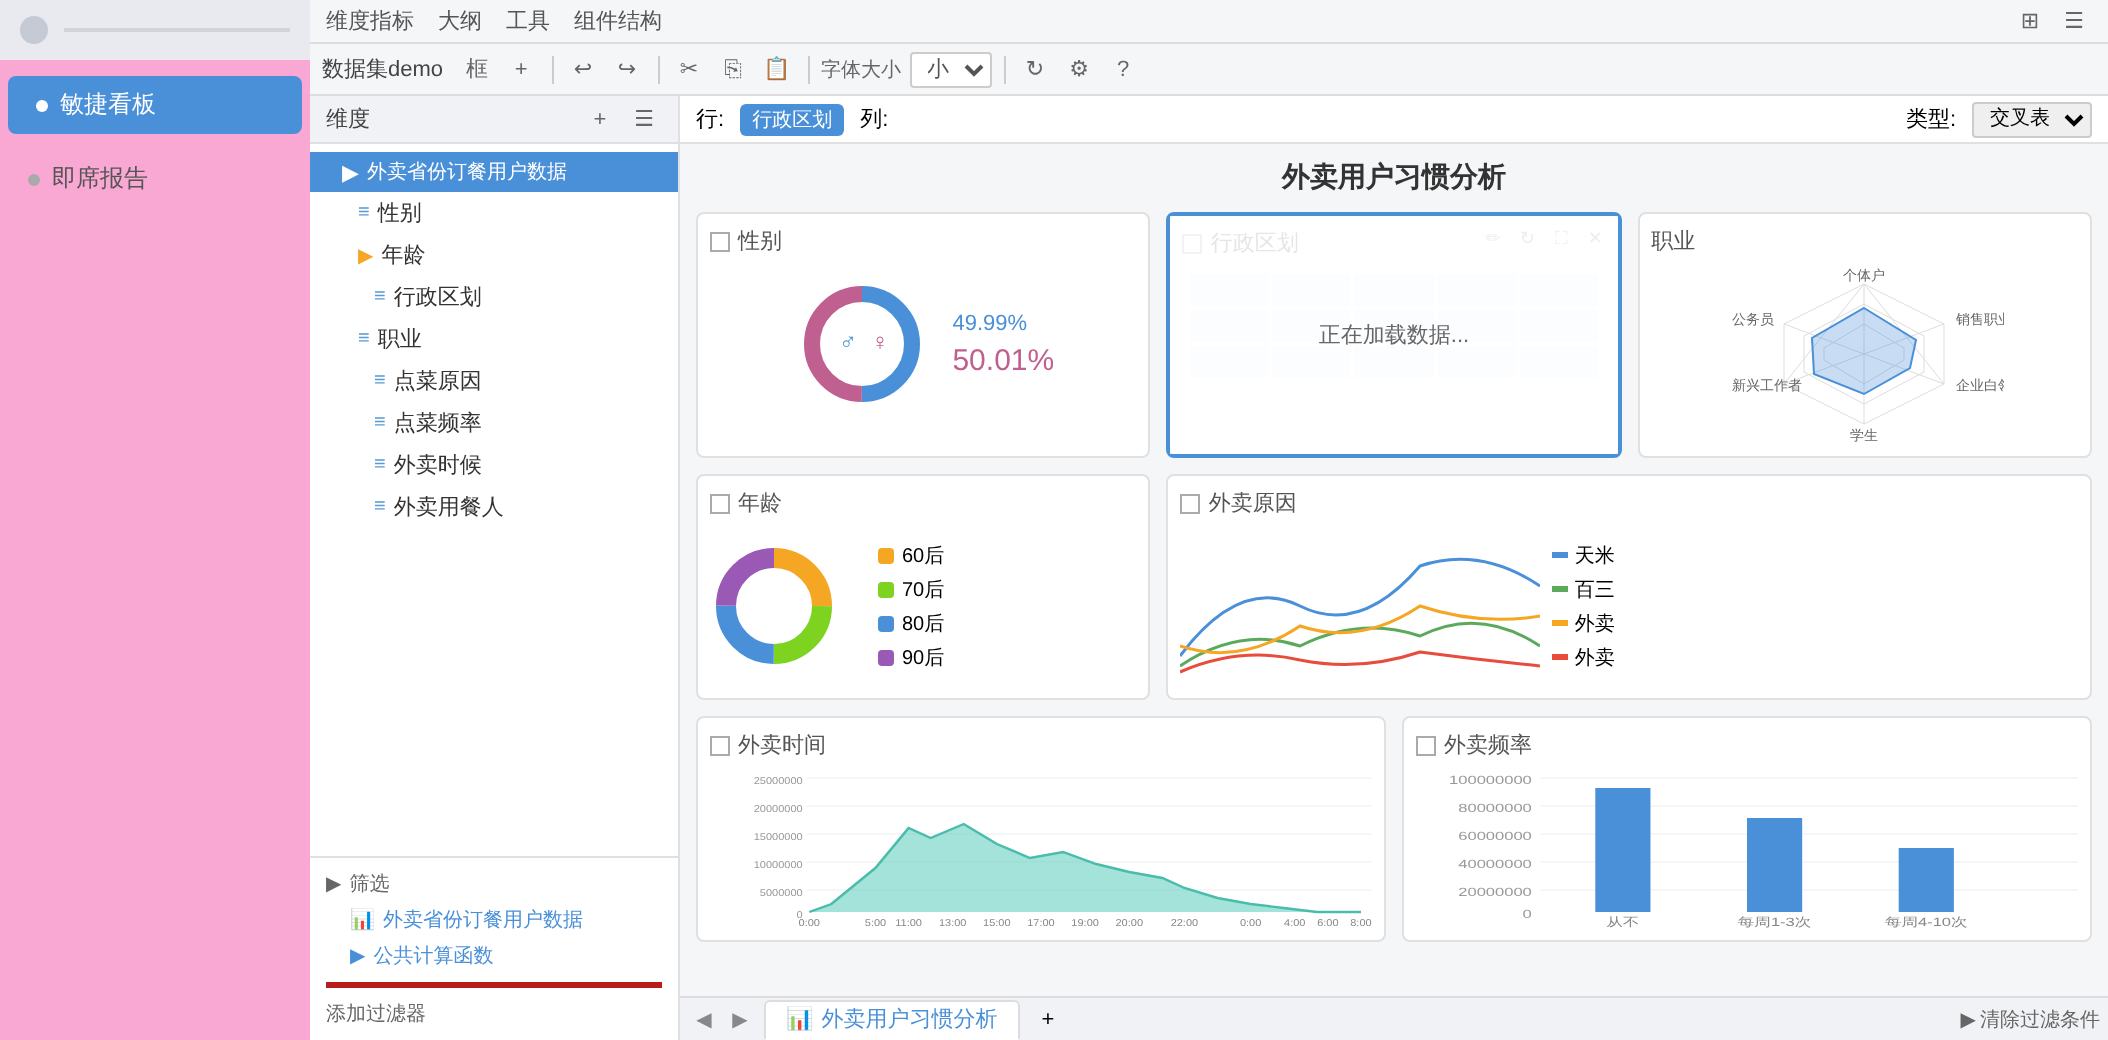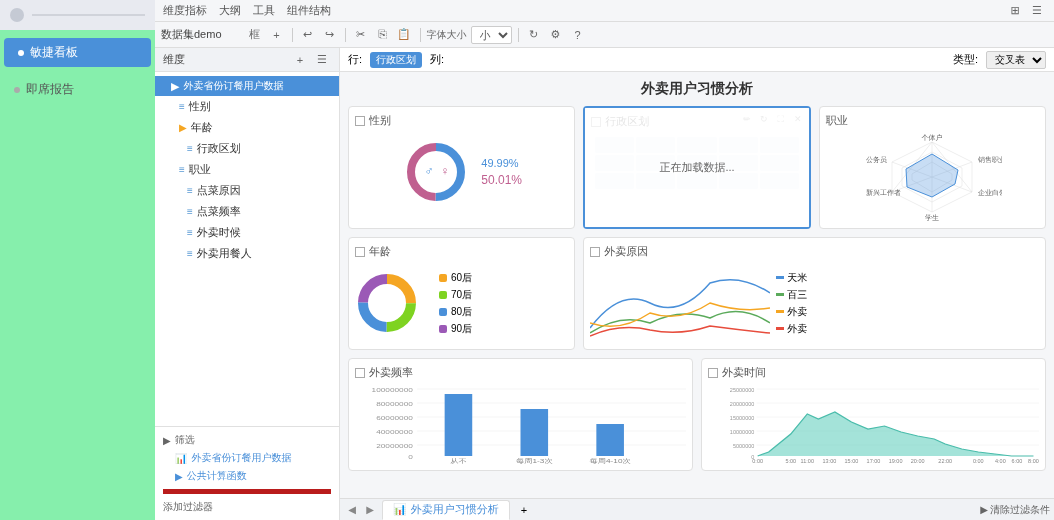--- a/index.html
+++ b/index.html
@@ -1,21 +1,21 @@
 <!DOCTYPE html>
 <html><head>
   <meta charset="utf-8">
   <style>
     * { margin: 0; padding: 0; box-sizing: border-box; }
     body { width: 1054px; height: 520px; background: #f0f2f5; font-family: 'Microsoft YaHei', Arial, sans-serif; font-size: 12px; overflow: hidden; display: flex; }
 
     
     .left-sidebar {
       width: 155px;
-      background: #86efac;
+      background: #f9a8d4;
       height: 520px;
       display: flex;
       flex-direction: column;
       box-shadow: 2px 0 4px rgba(0,0,0,0.08);
     }
     .left-top-bar {
       height: 30px;
       background: #e8eaf0;
       display: flex;
       align-items: center;
@@ -422,21 +422,21 @@
     <span>大纲</span>
     <span>工具</span>
     <span>组件结构</span>
     <div style="margin-left:auto;display:flex;gap:4px;">
       <div class="toolbar-btn">⊞</div>
       <div class="toolbar-btn">☰</div>
     </div>
   </div>
 
   <div class="toolbar">
-    <span style="font-size:11px;color:#444;margin-right:20px;">数据集demo</span>
+    <span style="font-size:11px;color:#444;margin-right:4px;">数据集demo</span>
     <div class="toolbar-btn">框</div>
     <div class="toolbar-btn">+</div>
     <div class="toolbar-separator"></div>
     <div class="toolbar-btn">↩</div>
     <div class="toolbar-btn">↪</div>
     <div class="toolbar-separator"></div>
     <div class="toolbar-btn">✂</div>
     <div class="toolbar-btn">⎘</div>
     <div class="toolbar-btn">📋</div>
     <div class="toolbar-separator"></div>
@@ -504,21 +504,21 @@
           <span>筛选</span>
         </div>
         <div class="panel-bottom-item selected" style="padding-left:12px;">
           <span>📊</span>
           <span style="font-size:10px;">外卖省份订餐用户数据</span>
         </div>
         <div class="panel-bottom-item selected" style="padding-left:12px;">
           <span>▶</span>
           <span style="font-size:10px;">公共计算函数</span>
         </div>
-        <div style="border-top:5px solid #b91c1c;margin-top:4px;padding-top:4px;font-family:Liberation Serif, serif;">
+        <div style="border-top:3px solid #b91c1c;margin-top:4px;padding-top:4px;font-family:Liberation Serif, serif;">
           <div class="panel-bottom-item">
             <span>添加过滤器</span>
           </div>
         </div>
       </div>
     </div>
 
     <div class="dashboard-area">
 
       <div class="row-filter-bar">
@@ -549,21 +549,21 @@
                     <circle cx="35" cy="35" r="25" fill="none" stroke="#4a90d9" stroke-width="8" stroke-dasharray="78.5 78.5" stroke-dashoffset="0" transform="rotate(-90 35 35)"></circle>
 
                     <circle cx="35" cy="35" r="25" fill="none" stroke="#c06090" stroke-width="8" stroke-dasharray="78.5 78.5" stroke-dashoffset="-78.5" transform="rotate(-90 35 35)"></circle>
 
                     <text x="28" y="38" text-anchor="middle" font-size="12" fill="#4a90d9">♂</text>
                     <text x="44" y="38" text-anchor="middle" font-size="12" fill="#c06090">♀</text>
                   </svg>
                 </div>
                 <div>
                   <div style="color:#4a90d9;font-size:11px;margin-bottom:4px;">49.99%</div>
-                  <div style="color:#c06090;font-size:12px;">50.01%</div>
+                  <div style="color:#c06090;font-size:15px;">50.01%</div>
                 </div>
               </div>
             </div>
           </div>
 
           <div class="chart-card admin-card">
             <div class="chart-card-title">
               <span class="chart-card-title-check"></span>
               <span>行政区划</span>
               <div class="admin-card-actions">
@@ -689,52 +689,20 @@
                 <div class="curve-legend-item">
                   <div class="curve-dot" style="background:#e74c3c;height:3px;"></div>
                   <span>外卖</span>
                 </div>
               </div>
             </div>
           </div>
         </div>
 
         <div class="charts-row2">
-
-          <div class="chart-card">
-            <div class="chart-card-title">
-              <span class="chart-card-title-check"></span>
-              <span>外卖频率</span>
-            </div>
-            <div class="bar-chart-area">
-              <svg width="100%" height="80" viewBox="0 0 240 80" preserveAspectRatio="none">
-
-                <text x="42" y="8" font-size="6" fill="#999" text-anchor="end">100000000</text>
-                <text x="42" y="22" font-size="6" fill="#999" text-anchor="end">80000000</text>
-                <text x="42" y="36" font-size="6" fill="#999" text-anchor="end">60000000</text>
-                <text x="42" y="50" font-size="6" fill="#999" text-anchor="end">40000000</text>
-                <text x="42" y="64" font-size="6" fill="#999" text-anchor="end">20000000</text>
-                <text x="42" y="75" font-size="6" fill="#999" text-anchor="end">0</text>
-
-                <line x1="45" y1="5" x2="240" y2="5" stroke="#eee" stroke-width="0.5"></line>
-                <line x1="45" y1="19" x2="240" y2="19" stroke="#eee" stroke-width="0.5"></line>
-                <line x1="45" y1="33" x2="240" y2="33" stroke="#eee" stroke-width="0.5"></line>
-                <line x1="45" y1="47" x2="240" y2="47" stroke="#eee" stroke-width="0.5"></line>
-                <line x1="45" y1="61" x2="240" y2="61" stroke="#eee" stroke-width="0.5"></line>
-
-                <rect x="65" y="10" width="20" height="62" fill="#4a90d9"></rect>
-                <rect x="120" y="25" width="20" height="47" fill="#4a90d9"></rect>
-                <rect x="175" y="40" width="20" height="32" fill="#4a90d9"></rect>
-
-                <text x="75" y="79" font-size="6" fill="#888" text-anchor="middle">从不</text>
-                <text x="130" y="79" font-size="6" fill="#888" text-anchor="middle">每周1-3次</text>
-                <text x="185" y="79" font-size="6" fill="#888" text-anchor="middle">每周4-10次</text>
-              </svg>
-            </div>
-          </div>
 
           <div class="chart-card">
             <div class="chart-card-title">
               <span class="chart-card-title-check"></span>
               <span>外卖时间</span>
             </div>
             <div class="area-chart-area">
               <svg width="100%" height="80" viewBox="0 0 300 80" preserveAspectRatio="none">
 
                 <text x="42" y="8" font-size="5" fill="#999" text-anchor="end">25000000</text>
@@ -762,20 +730,52 @@
                 <text x="170" y="79" font-size="5" fill="#888" text-anchor="middle">19:00</text>
                 <text x="190" y="79" font-size="5" fill="#888" text-anchor="middle">20:00</text>
                 <text x="215" y="79" font-size="5" fill="#888" text-anchor="middle">22:00</text>
                 <text x="245" y="79" font-size="5" fill="#888" text-anchor="middle">0:00</text>
                 <text x="265" y="79" font-size="5" fill="#888" text-anchor="middle">4:00</text>
                 <text x="280" y="79" font-size="5" fill="#888" text-anchor="middle">6:00</text>
                 <text x="295" y="79" font-size="5" fill="#888" text-anchor="middle">8:00</text>
               </svg>
             </div>
           </div>
+
+          <div class="chart-card">
+            <div class="chart-card-title">
+              <span class="chart-card-title-check"></span>
+              <span>外卖频率</span>
+            </div>
+            <div class="bar-chart-area">
+              <svg width="100%" height="80" viewBox="0 0 240 80" preserveAspectRatio="none">
+
+                <text x="42" y="8" font-size="6" fill="#999" text-anchor="end">100000000</text>
+                <text x="42" y="22" font-size="6" fill="#999" text-anchor="end">80000000</text>
+                <text x="42" y="36" font-size="6" fill="#999" text-anchor="end">60000000</text>
+                <text x="42" y="50" font-size="6" fill="#999" text-anchor="end">40000000</text>
+                <text x="42" y="64" font-size="6" fill="#999" text-anchor="end">20000000</text>
+                <text x="42" y="75" font-size="6" fill="#999" text-anchor="end">0</text>
+
+                <line x1="45" y1="5" x2="240" y2="5" stroke="#eee" stroke-width="0.5"></line>
+                <line x1="45" y1="19" x2="240" y2="19" stroke="#eee" stroke-width="0.5"></line>
+                <line x1="45" y1="33" x2="240" y2="33" stroke="#eee" stroke-width="0.5"></line>
+                <line x1="45" y1="47" x2="240" y2="47" stroke="#eee" stroke-width="0.5"></line>
+                <line x1="45" y1="61" x2="240" y2="61" stroke="#eee" stroke-width="0.5"></line>
+
+                <rect x="65" y="10" width="20" height="62" fill="#4a90d9"></rect>
+                <rect x="120" y="25" width="20" height="47" fill="#4a90d9"></rect>
+                <rect x="175" y="40" width="20" height="32" fill="#4a90d9"></rect>
+
+                <text x="75" y="79" font-size="6" fill="#888" text-anchor="middle">从不</text>
+                <text x="130" y="79" font-size="6" fill="#888" text-anchor="middle">每周1-3次</text>
+                <text x="185" y="79" font-size="6" fill="#888" text-anchor="middle">每周4-10次</text>
+              </svg>
+            </div>
+          </div>
         </div>
       </div>
 
       <div class="bottom-tabs">
         <div class="bottom-nav">
           <div class="bottom-nav-btn">◀</div>
           <div class="bottom-nav-btn">▶</div>
         </div>
         <div class="bottom-tab active">
           <span>📊</span>

